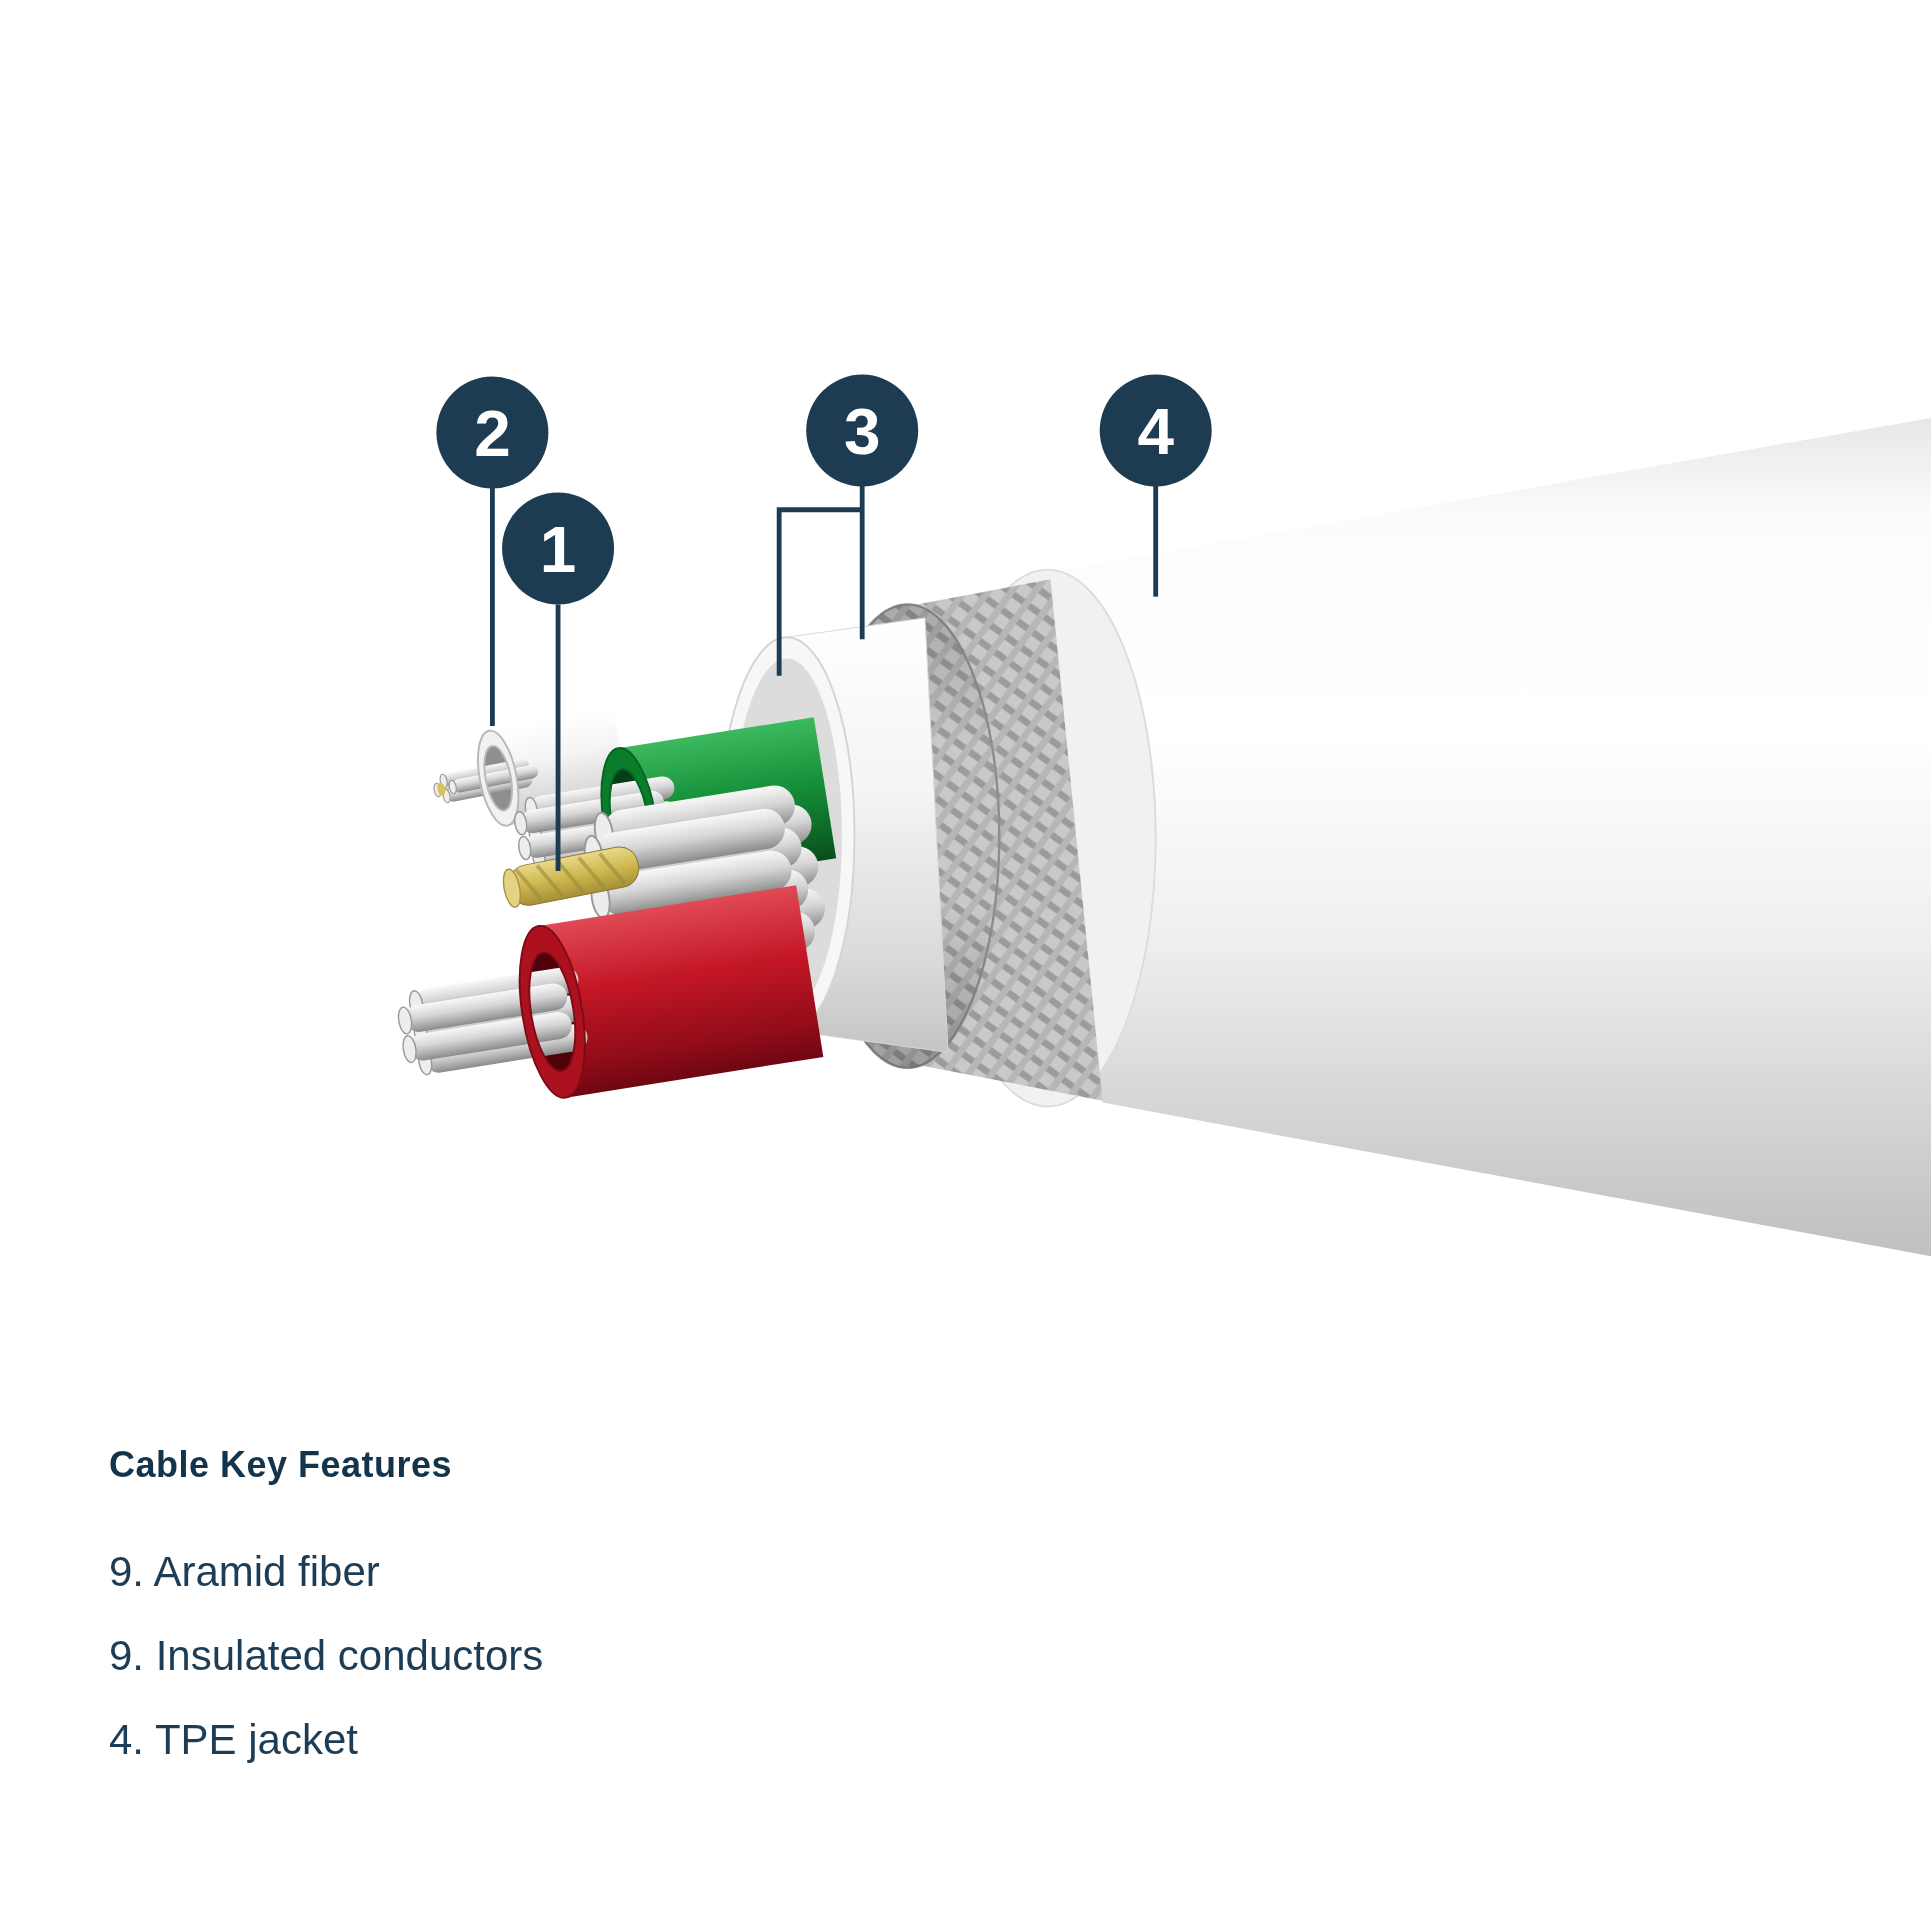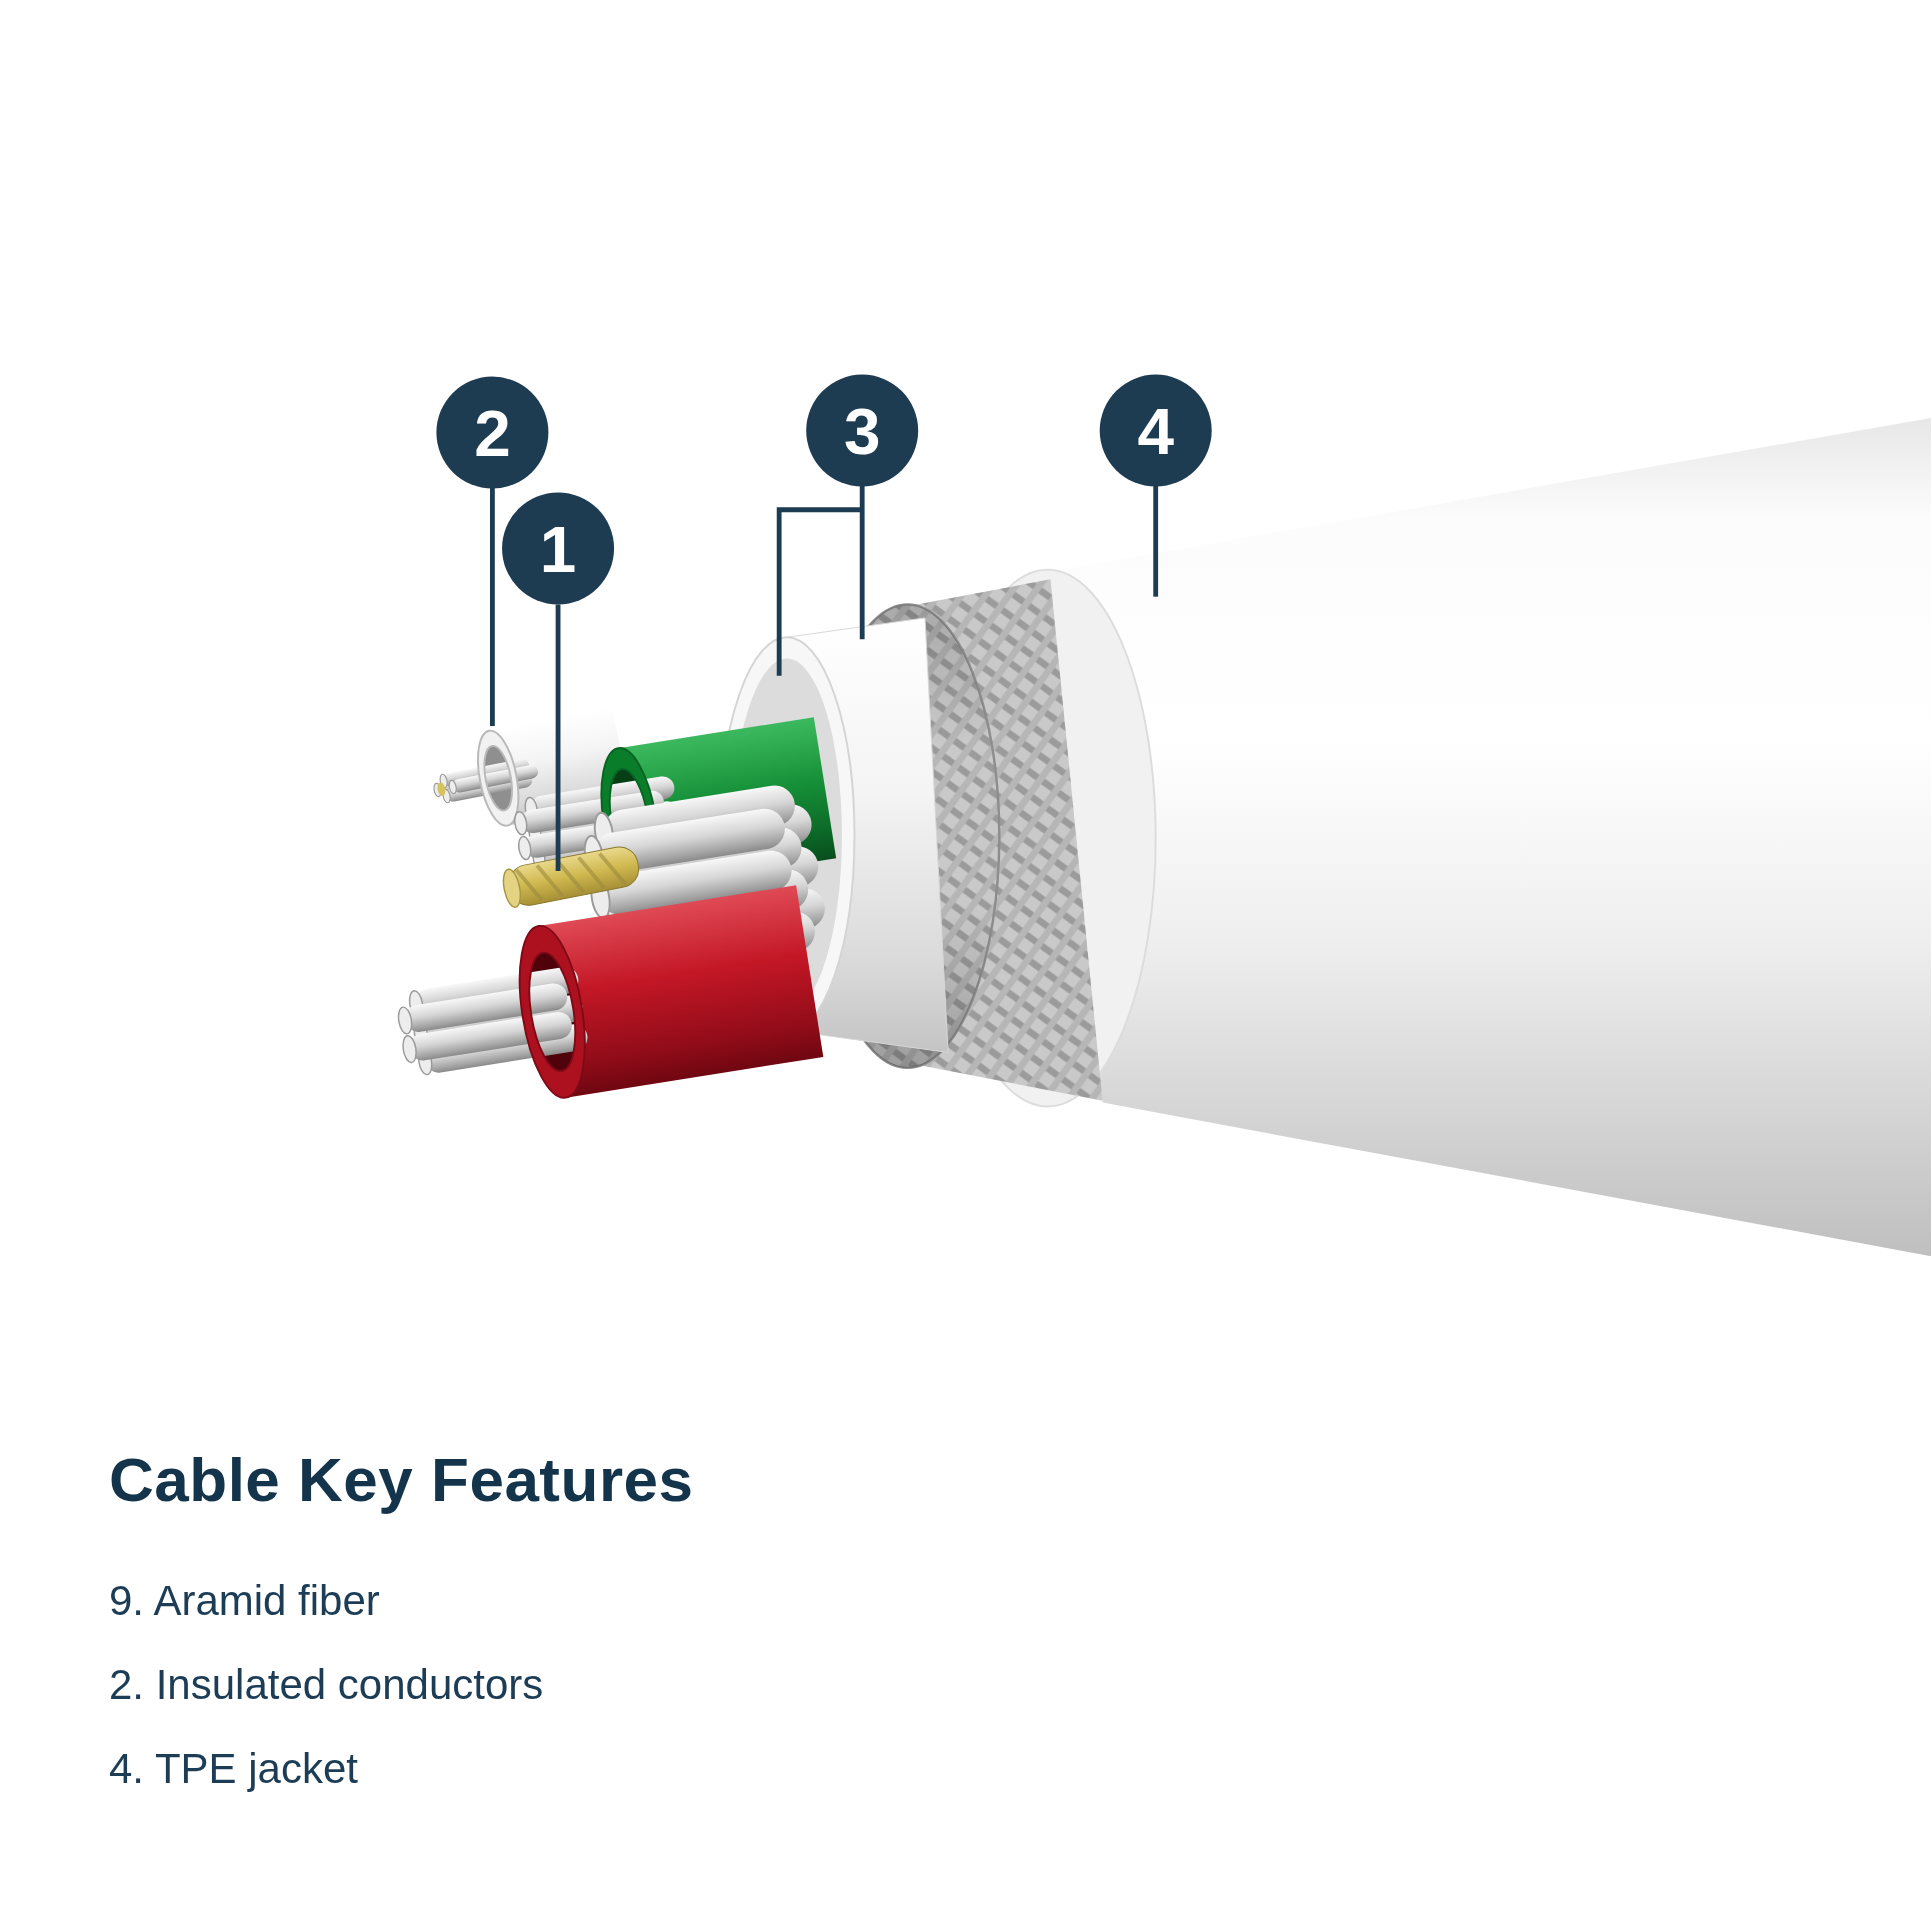--- a/index.html
+++ b/index.html
@@ -13,21 +13,21 @@
   }
   .diagram-svg{position:absolute;left:0;top:0;}
   .legend{
     position:absolute;
     left:109px;
     top:1444px;
     color:#1b3a52;
   }
   .legend-title{
     margin:0 0 44px 0;
-    font-size:62px;
+    font-size:36px;
     font-weight:700;
     color:#14344b;
     letter-spacing:0.5px;
   }
   .legend-item{
     font-size:42px;
     line-height:84px;
     font-weight:400;
     color:#1d3d56;
     white-space:nowrap;
@@ -205,19 +205,19 @@
     <g>
       <circle cx="1197" cy="446" r="58" fill="#1d3c52"></circle>
       <text class="callout-number" x="1197" y="470" text-anchor="middle">4</text>
     </g>
   </svg>
 
   <div class="legend">
     <h2 class="legend-title">Cable Key Features</h2>
     <div class="legend-items">
       <div class="legend-item">9. Aramid fiber</div>
-      <div class="legend-item">2. Insulated conductors</div>
+      <div class="legend-item">9. Insulated conductors</div>
       <div class="legend-item">4. TPE jacket</div>
     </div>
   </div>
 
 </div>
 
 
 </body></html>

